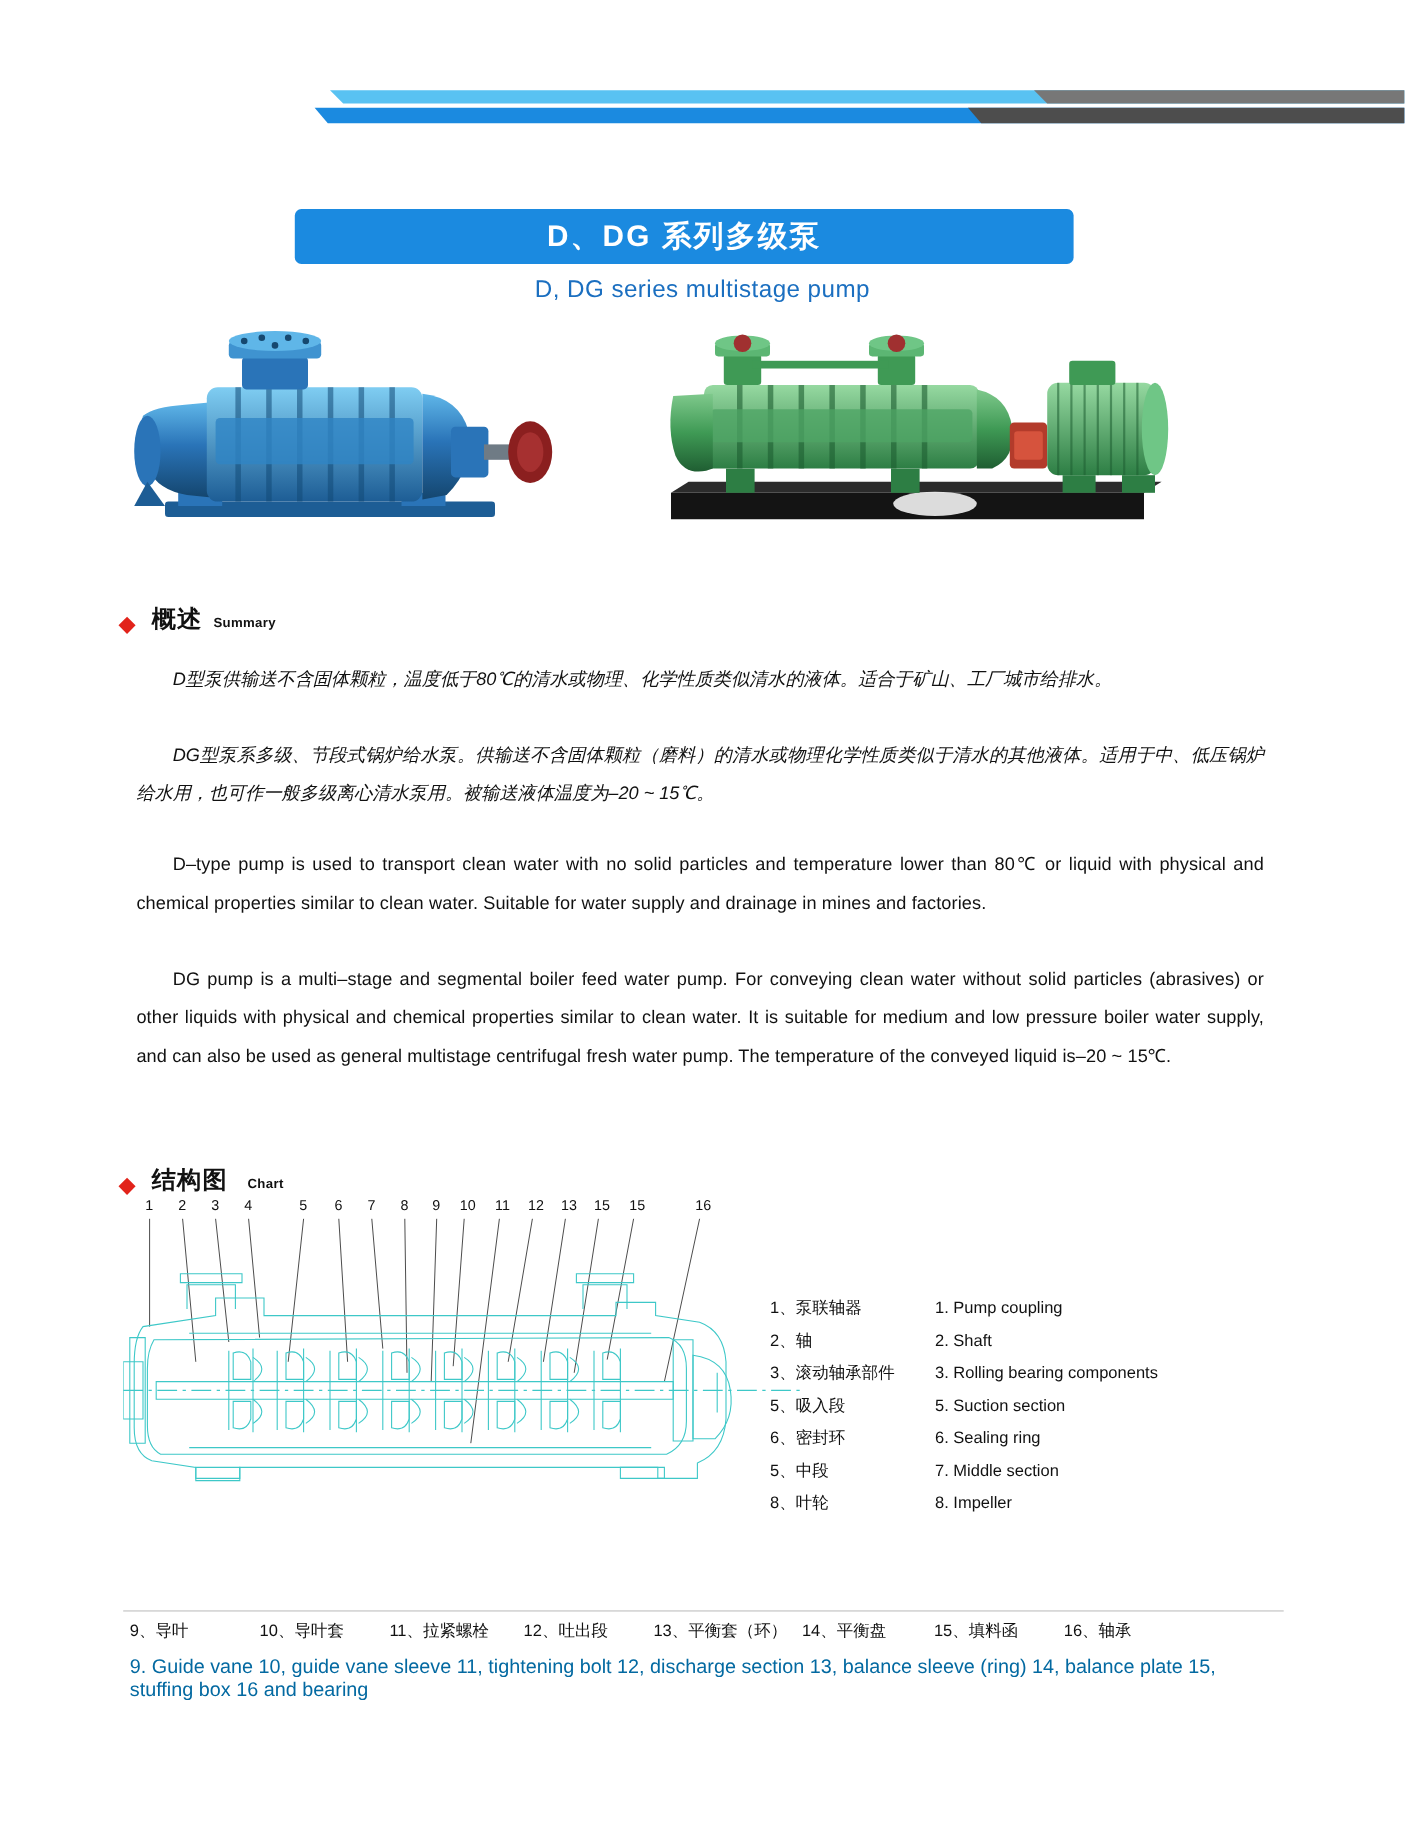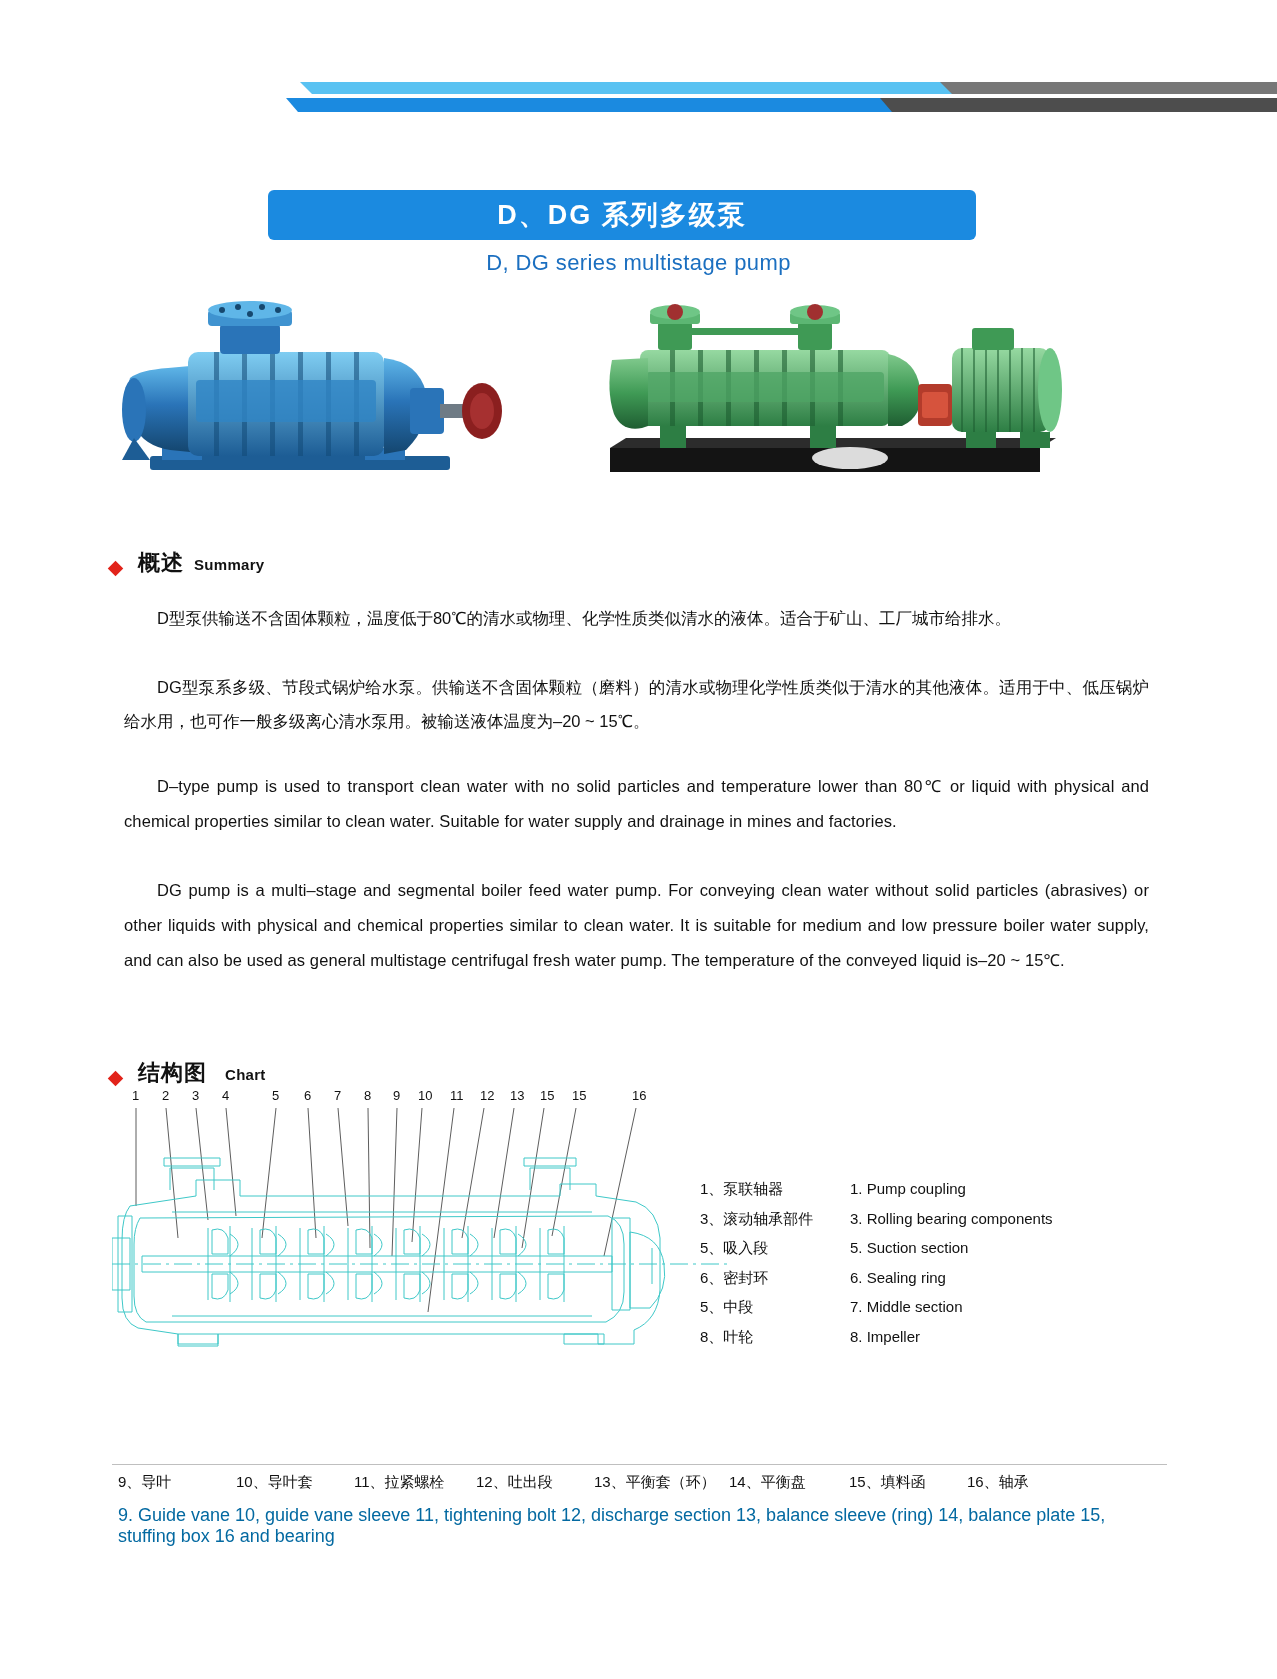--- a/index.html
+++ b/index.html
@@ -86,41 +86,41 @@
     left: 0; top: -5px;
   }
   .sec-cn {
     font-size: 22px;
     font-weight: bold;
     color: #111;
     margin-left: 18px;
     letter-spacing: 1px;
   }
   .sec-en {
-    font-size: 15px;
+    font-size: 12px;
     font-weight: bold;
     color: #111;
     letter-spacing: 0.3px;
   }
 
   #summary-head { left: 110px; top: 548px; }
   #chart-head   { left: 110px; top: 1058px; }
   #chart-head .sec-en { margin-left: 8px; }
 
   
   .para {
     position: absolute;
     width: 1025px;
     left: 124px;
     font-size: 16.5px;
     line-height: 34px;
     color: #111;
     text-align: justify;
   }
-  .para.cn { text-indent: 2em; }
+  .para.cn { text-indent: 2em; font-style: italic; }
   .para.en { text-indent: 2em; line-height: 35px; letter-spacing: 0.1px; }
 
   #p-cn-1 { top: 584px; }
   #p-cn-2 { top: 653px; }
   #p-en-1 { top: 752px; }
   #p-en-2 { top: 856px; }
 
   
   .chart-area {
     position: absolute;
@@ -468,20 +468,24 @@
     </g>
   </svg>
 </div>
 
 <div class="legend">
   <div class="legend-row">
     <span class="legend-cn">1、泵联轴器</span>
     <span class="legend-en">1. Pump coupling</span>
   </div>
   <div class="legend-row">
+    <span class="legend-cn">2、轴</span>
+    <span class="legend-en">2. Shaft</span>
+  </div>
+  <div class="legend-row">
     <span class="legend-cn">3、滚动轴承部件</span>
     <span class="legend-en">3. Rolling bearing components</span>
   </div>
   <div class="legend-row">
     <span class="legend-cn">5、吸入段</span>
     <span class="legend-en">5. Suction section</span>
   </div>
   <div class="legend-row">
     <span class="legend-cn">6、密封环</span>
     <span class="legend-en">6. Sealing ring</span>

